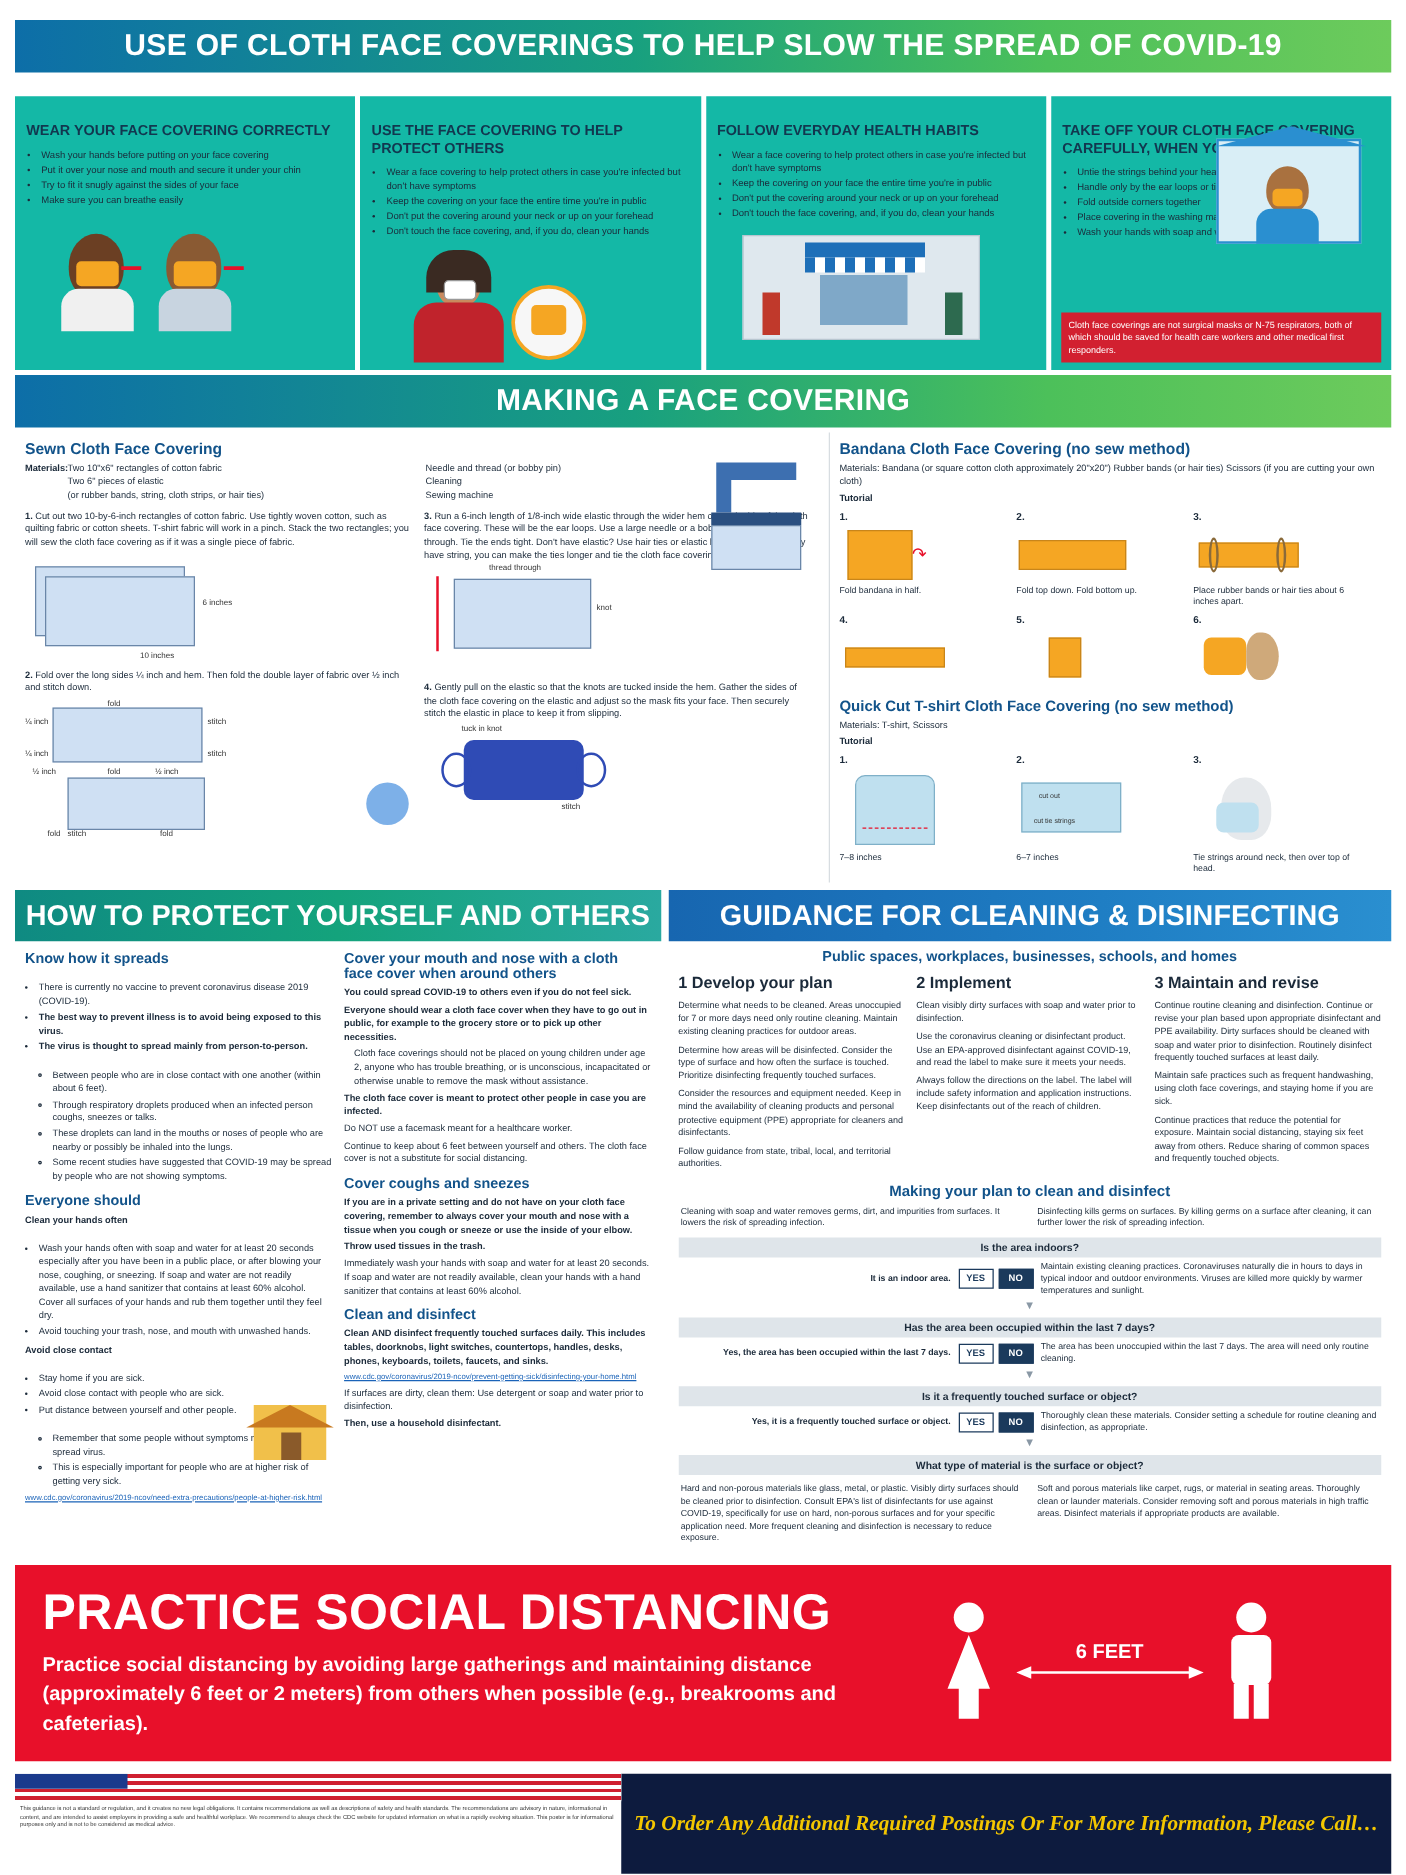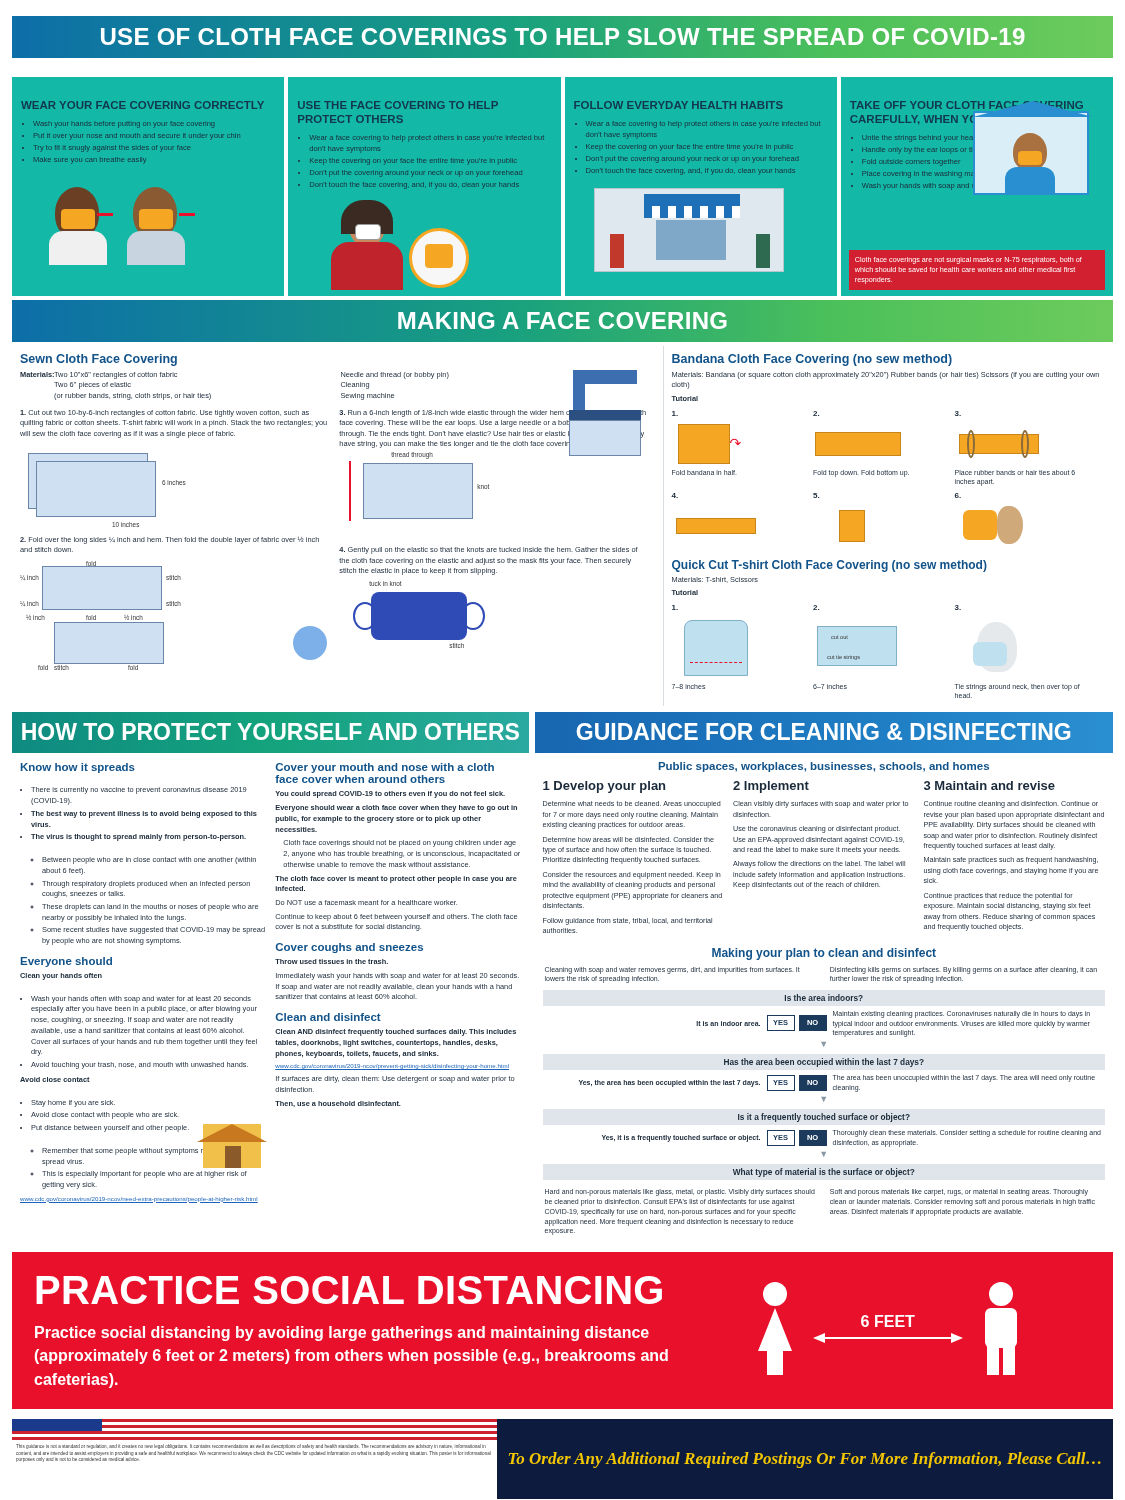--- a/index.html
+++ b/index.html
@@ -431,20 +431,21 @@
           <div class="tl">
             <p style="margin:0 0 3px; font-weight:bold;">You could spread COVID-19 to others even if you do not feel sick.</p>
             <p style="margin:0 0 3px; font-weight:bold;">Everyone should wear a cloth face cover when they have to go out in public, for example to the grocery store or to pick up other necessities.</p>
             <p style="margin:0 0 3px; padding-left:8px;">Cloth face coverings should not be placed on young children under age 2, anyone who has trouble breathing, or is unconscious, incapacitated or otherwise unable to remove the mask without assistance.</p>
             <p style="margin:0 0 3px; font-weight:bold;">The cloth face cover is meant to protect other people in case you are infected.</p>
             <p style="margin:0 0 3px;">Do NOT use a facemask meant for a healthcare worker.</p>
             <p style="margin:0 0 3px;">Continue to keep about 6 feet between yourself and others. The cloth face cover is not a substitute for social distancing.</p>
           </div>
           <h5 class="sec2">Cover coughs and sneezes</h5>
           <div class="tl">
+            <p style="margin:0 0 3px; font-weight:bold;">If you are in a private setting and do not have on your cloth face covering, remember to always cover your mouth and nose with a tissue when you cough or sneeze or use the inside of your elbow.</p>
             <p style="margin:0 0 3px; font-weight:bold;">Throw used tissues in the trash.</p>
             <p style="margin:0 0 3px;">Immediately wash your hands with soap and water for at least 20 seconds. If soap and water are not readily available, clean your hands with a hand sanitizer that contains at least 60% alcohol.</p>
           </div>
           <h5 class="sec2">Clean and disinfect</h5>
           <div class="tl">
             <p style="margin:0 0 3px; font-weight:bold;">Clean AND disinfect frequently touched surfaces daily. This includes tables, doorknobs, light switches, countertops, handles, desks, phones, keyboards, toilets, faucets, and sinks.</p>
             <div class="lnk" style="font-size:6.2px;">www.cdc.gov/coronavirus/2019-ncov/prevent-getting-sick/disinfecting-your-home.html</div>
             <p style="margin:3px 0;">If surfaces are dirty, clean them: Use detergent or soap and water prior to disinfection.</p>
             <p style="margin:0; font-weight:bold;">Then, use a household disinfectant.</p>
           </div>

